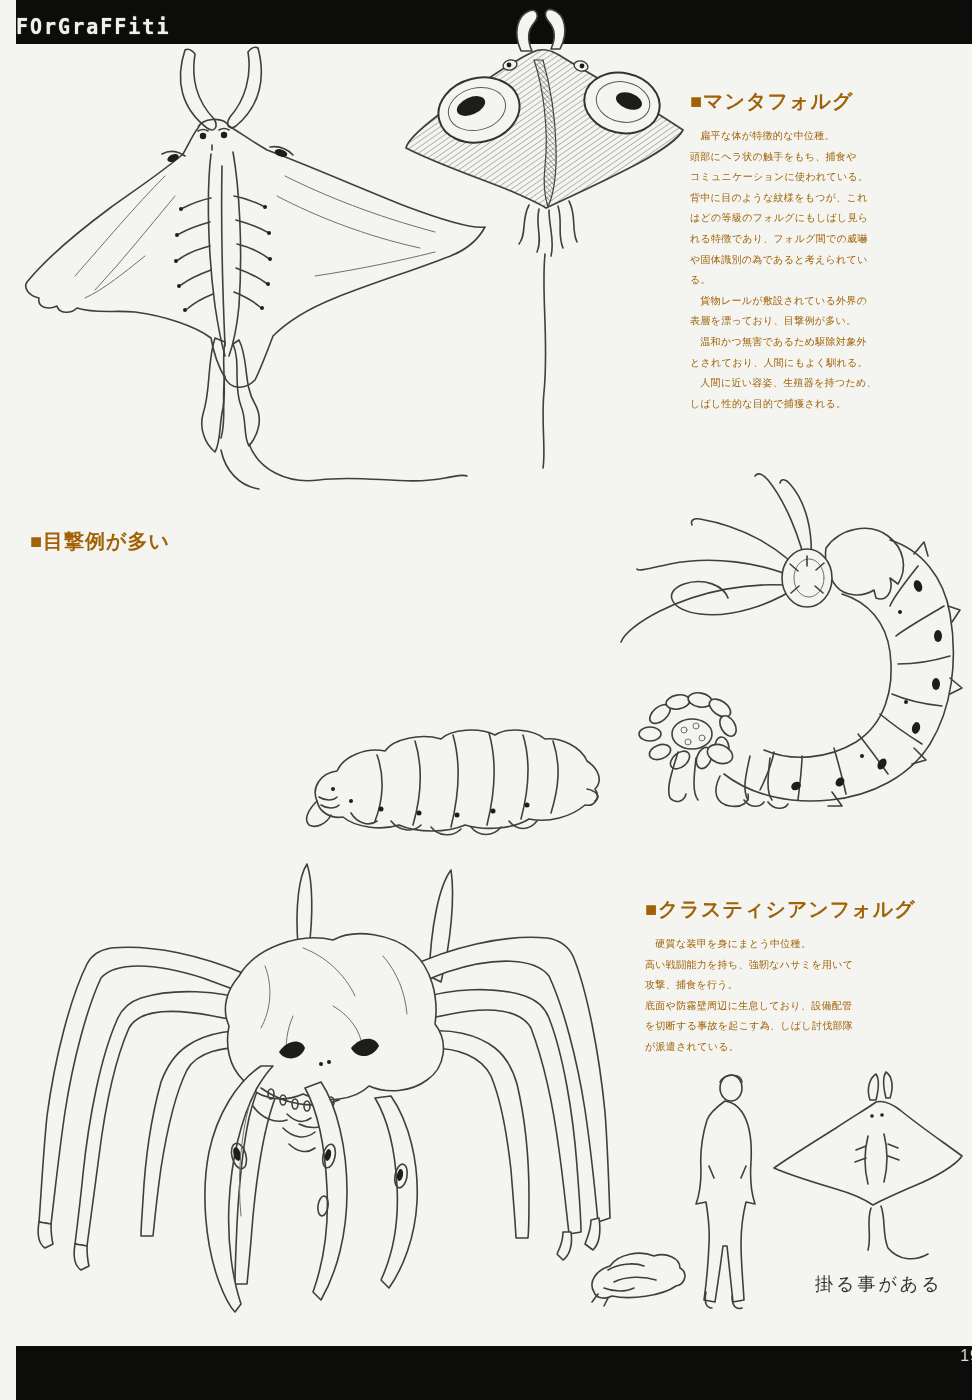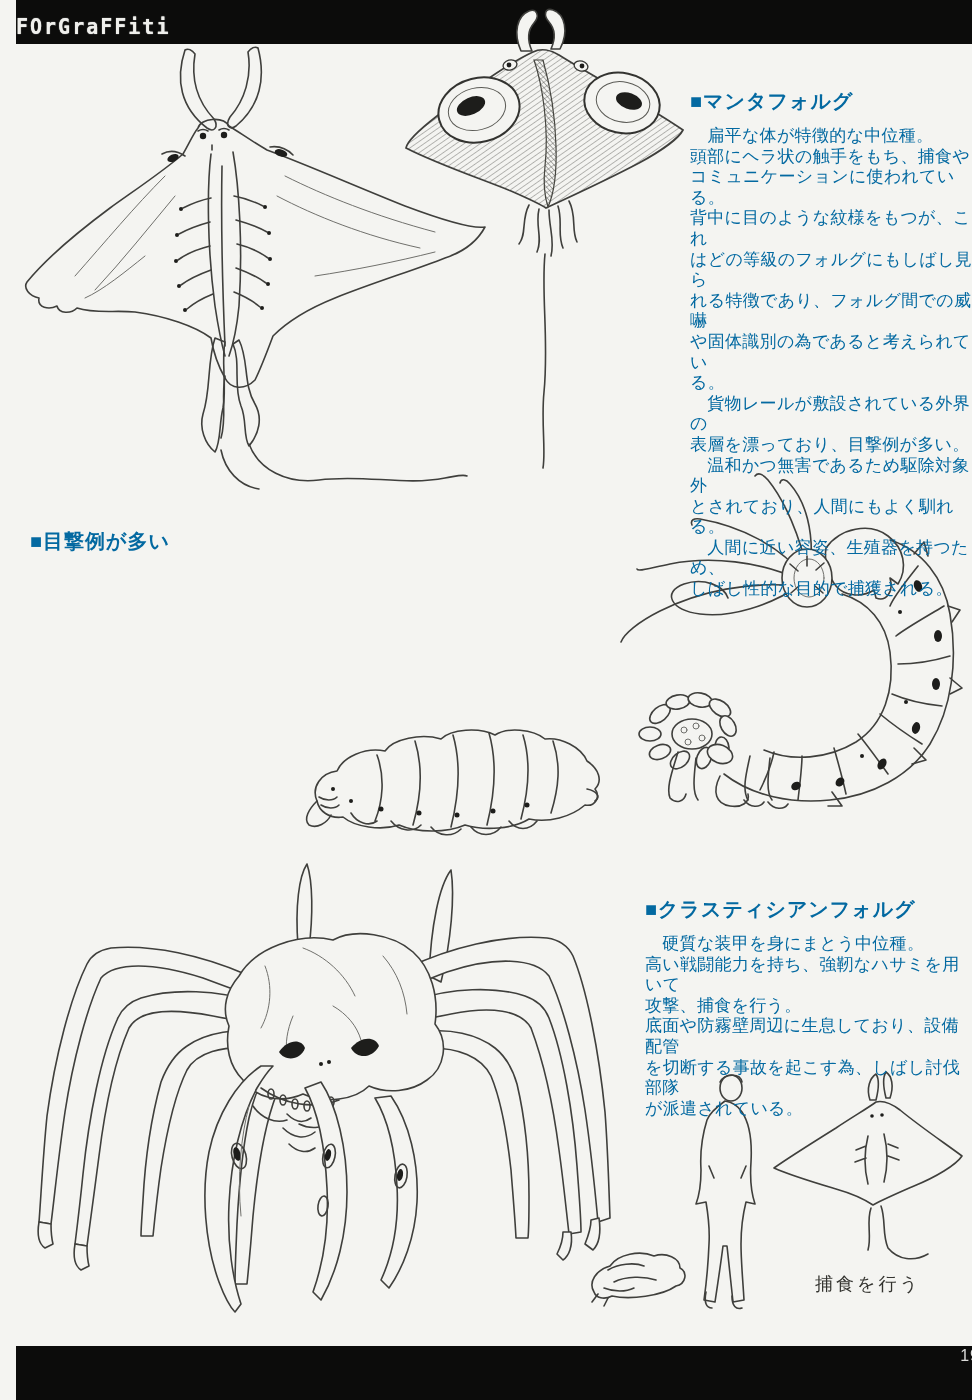--- a/index.html
+++ b/index.html
@@ -16,26 +16,26 @@
     position:absolute;left:16px;top:15px;
     color:#efefec;font-family:"DejaVu Sans Mono","Liberation Mono",monospace;
     font-weight:bold;font-size:20px;letter-spacing:2px;
     text-shadow:0 0 1px #efefec;
     transform:scaleY(1.05);
   }
   .pagenum{
     position:absolute;right:8px;top:1px;
     color:#dcdcda;font-size:16px;letter-spacing:1px;
   }
-  .section{position:absolute;color:#0369a1;}
+  .section{position:absolute;color:#a16207;}
   .sec-title{
     font-size:20px;font-weight:600;letter-spacing:1px;white-space:nowrap;
   }
   .sec-body{
-    margin-top:11px;font-size:17px;line-height:20.6px;
+    margin-top:11px;font-size:10px;line-height:20.6px;
     letter-spacing:0.3px;white-space:pre-line;
   }
   #section-manta{left:690px;top:88px;width:282px;}
   #section-blob{left:30px;top:528px;width:512px;}
   #section-crustacean{left:645px;top:896px;width:330px;}
   .size-label{
     position:absolute;left:815px;top:1272px;
     font-family:"Liberation Serif","DejaVu Serif",serif;
     font-size:18px;letter-spacing:3px;color:#33332f;white-space:nowrap;
   }
@@ -320,13 +320,13 @@
 <div class="section" id="section-crustacean">
   <div class="sec-title">■クラスティシアンフォルグ</div>
   <div class="sec-body">　硬質な装甲を身にまとう中位種。
 高い戦闘能力を持ち、強靭なハサミを用いて
 攻撃、捕食を行う。
 底面や防霧壁周辺に生息しており、設備配管
 を切断する事故を起こす為、しばし討伐部隊
 が派遣されている。</div>
 </div>
 
-<div class="size-label">捕食を行う</div>
+<div class="size-label">掛る事がある</div>
 
 </body></html>

